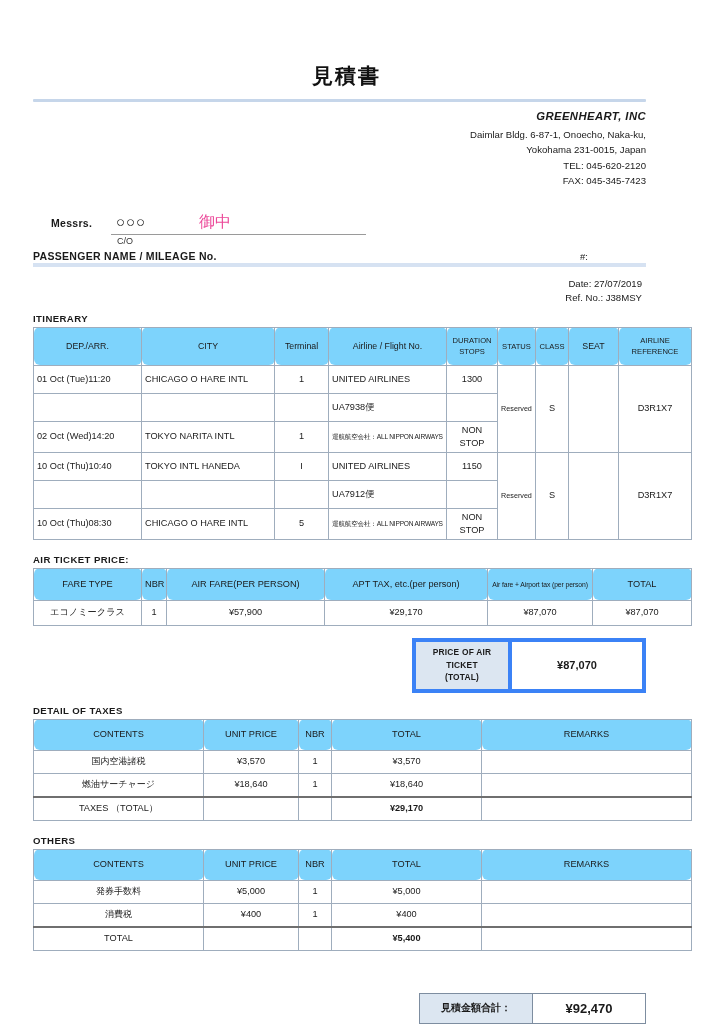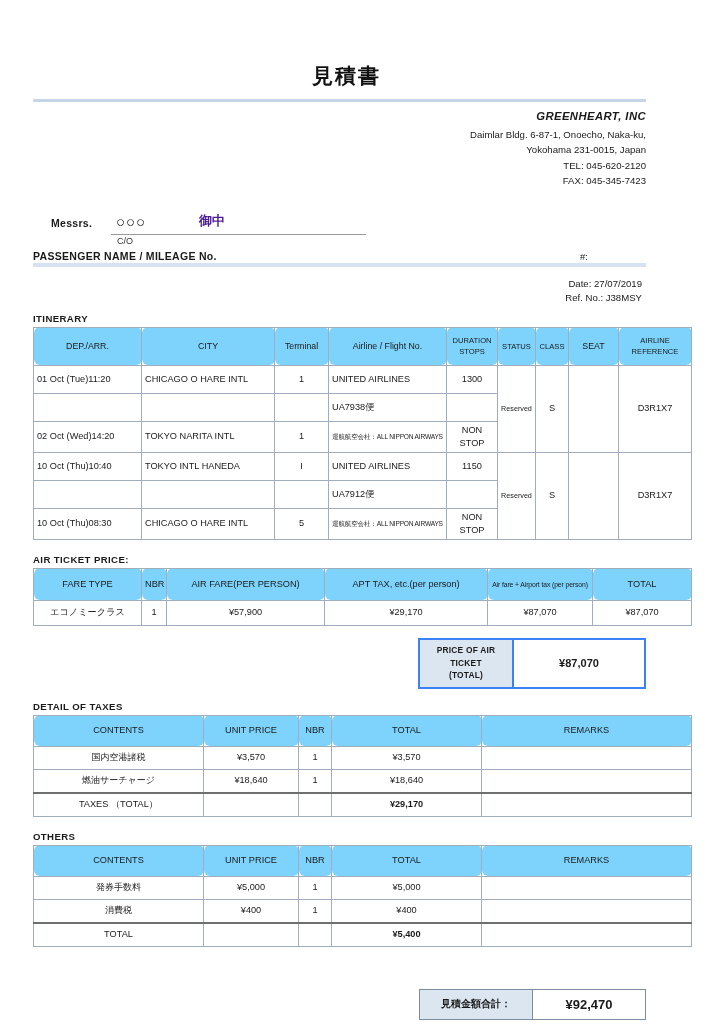--- a/index.html
+++ b/index.html
@@ -78,23 +78,22 @@
     left: 83px;
     top: 4px;
     font-size: 15px;
     letter-spacing: 1px;
     color: #222;
   }
   .messrs-onchu {
     position: absolute;
     left: 166px;
     top: 3px;
-    font-size: 13px;
-    color: #4c1d95;
-    font-weight: bold;
+    font-size: 16px;
+    color: #ec4899;
   }
   .messrs-underline {
     position: absolute;
     left: 78px;
     top: 25px;
     width: 255px;
     height: 1px;
     background: #9a9a9a;
   }
   .messrs-co {
@@ -193,21 +192,21 @@
     margin: 12px 33px 0 0;
     display: flex;
     justify-content: flex-end;
   }
   table.poat {
     border-collapse: collapse;
     font-size: 8.4px;
     table-layout: fixed;
   }
   table.poat td {
-    border: 2px solid #3b82f6;
+    border: 4px solid #3b82f6;
   }
   .poat-label {
     background: #dce6f1;
     width: 90px;
     height: 45px;
     text-align: center;
     font-weight: bold;
     line-height: 12.5px;
     letter-spacing: 0.2px;
   }

